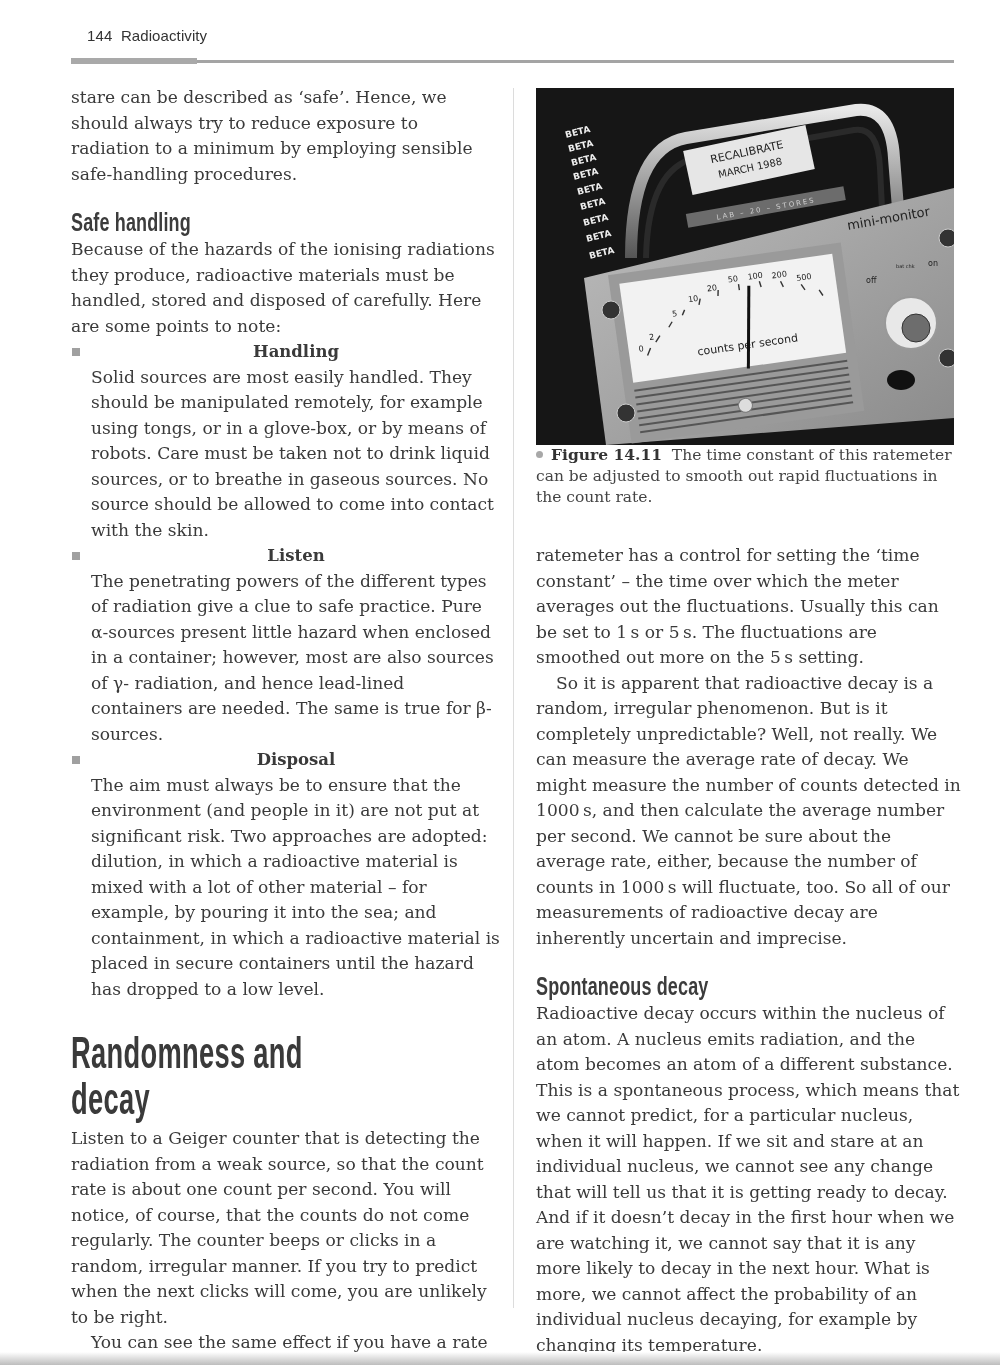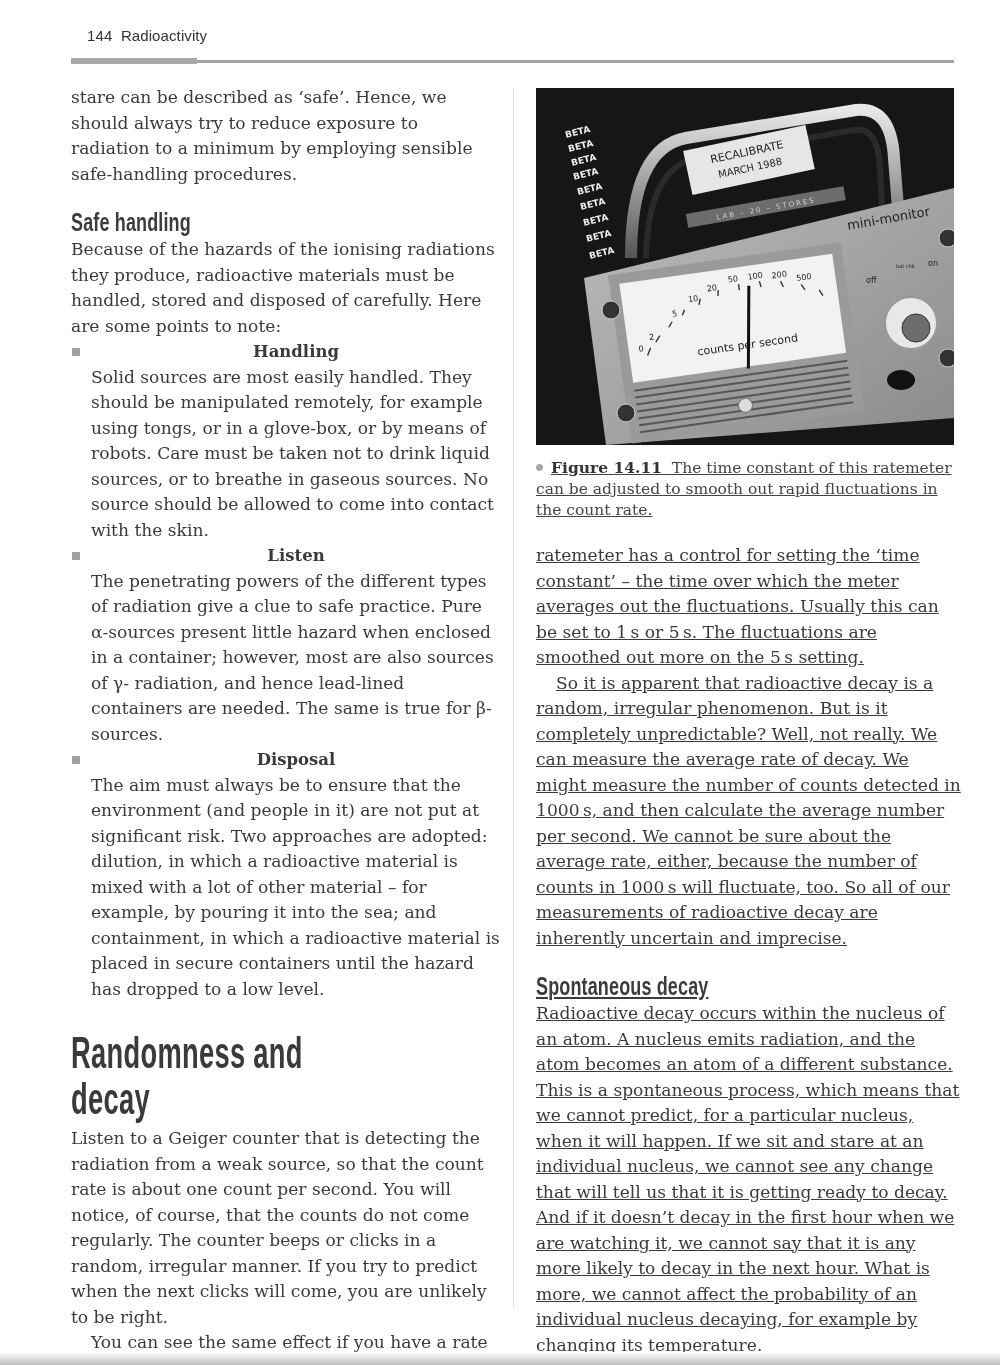--- a/index.html
+++ b/index.html
@@ -5,35 +5,35 @@
   html, body { margin: 0; padding: 0; background: #ffffff; }
   body { width: 1000px; height: 1365px; position: relative; overflow: hidden;
          font-family: "DejaVu Serif", "Liberation Serif", serif; color: #3a3a3a; }
   .running-head { position: absolute; left: 71px; top: 27px;
                   font-family: "Liberation Sans", "DejaVu Sans", sans-serif;
                   font-size: 15px; color: #333; letter-spacing: 0.1px; margin-left: 16px; }
   .head-rule-thick { position: absolute; left: 71px; top: 58px; width: 126px; height: 6px; background: #a9a9a9; }
   .head-rule-thin { position: absolute; left: 197px; top: 60px; width: 757px; height: 3px; background: #a4a4a4; }
   .col { position: absolute; font-size: 17.1px; line-height: 25.5px; }
   .col-left { left: 71px; top: 85px; width: 430px; }
-  .col-right { left: 536px; top: 543px; width: 425px; text-decoration: underline; }
+  .col-right { left: 536px; top: 543px; width: 425px; }
   .col-divider { position: absolute; left: 513px; top: 88px; width: 1px; height: 1220px; background: #dcdcdc; }
   p { margin: 0; }
   .indent { text-indent: 20px; }
   h2.sub { margin: 20px 0 0 0; font-family: "Liberation Sans Narrow", "Liberation Sans", sans-serif;
            font-weight: bold; font-size: 25px; line-height: 30px; color: #3c3c3c;
            transform: scaleX(0.72); transform-origin: left center; letter-spacing: 0.2px; }
   h1.main { margin: 28px 0 4px 0; font-family: "Liberation Sans", sans-serif; font-weight: bold;
             font-size: 44px; line-height: 46px; color: #3a3a3a;
             transform: scaleX(0.62); transform-origin: left center; letter-spacing: 0.5px; }
   .bullet-item { position: relative; padding-left: 20px; }
   .bullet-head { font-weight: bold; font-size: 16.5px; text-align: center; }
   .bullet-sq { position: absolute; left: 1px; top: 9px; width: 8px; height: 8px; background: #a0a0a0; }
   .figure { position: absolute; left: 536px; top: 88px; width: 418px; height: 357px; background: #111; overflow: hidden; }
-  .caption { position: absolute; left: 536px; top: 457px; width: 420px; font-size: 15.5px; line-height: 21px; color: #444; text-decoration: underline; }
+  .caption { position: absolute; left: 536px; top: 444px; width: 420px; font-size: 15.5px; line-height: 21px; color: #444; }
   .cap-dot { display: inline-block; width: 7px; height: 7px; border-radius: 50%; background: #a8a8a8; margin-right: 8px; vertical-align: 2px; }
   .caption .cap-label { font-weight: bold; color: #333; }
   .bottom-shadow { position: absolute; left: 0; top: 1352px; width: 1000px; height: 13px;
                    background: linear-gradient(#ffffff, #bdbdbd); }
   i { font-style: italic; }
 </style>
 </head>
 <body>
 
 <div class="running-head">

